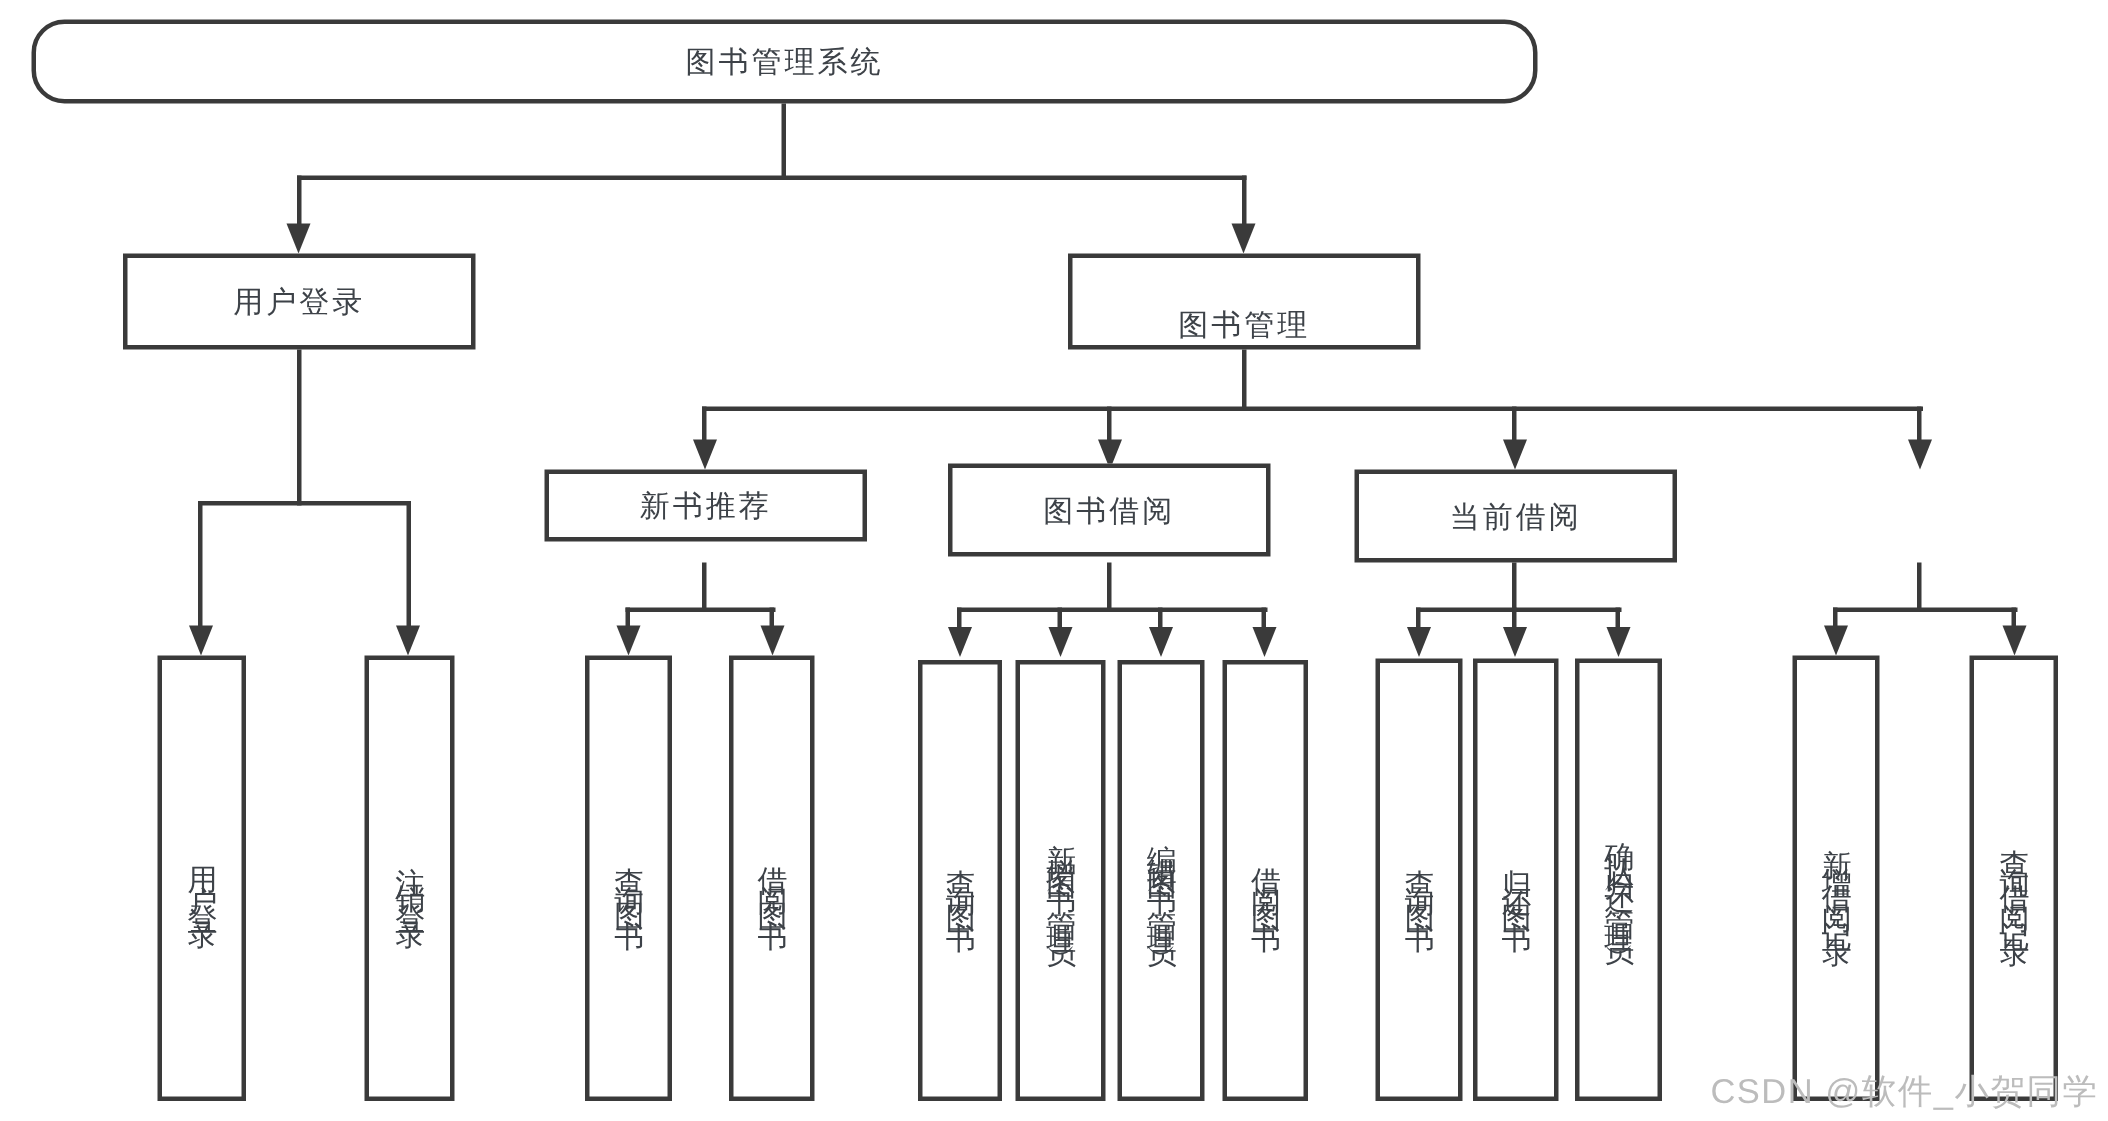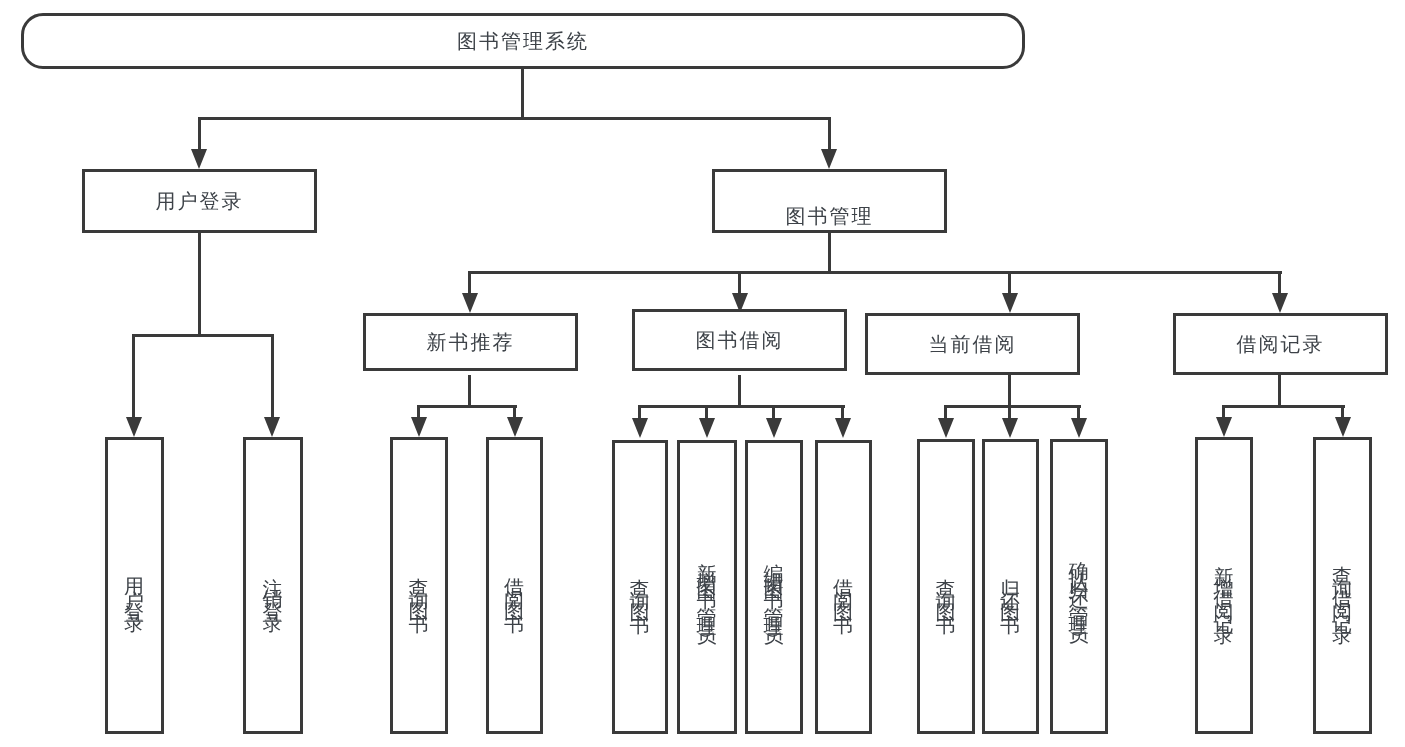--- a/index.html
+++ b/index.html
@@ -82,31 +82,28 @@
   <div class="hline" style="left:468px;top:271px;width:814px;height:3px;"></div>
   <div class="vline" style="left:468px;top:271px;width:3px;height:26px;"></div>
   <div class="vline" style="left:738px;top:271px;width:3px;height:26px;"></div>
   <div class="vline" style="left:1008px;top:271px;width:3px;height:26px;"></div>
   <div class="vline" style="left:1278px;top:271px;width:3px;height:26px;"></div>
   <div class="arrow" style="left:462px;top:293px;"></div>
   <div class="arrow" style="left:732px;top:293px;"></div>
   <div class="arrow" style="left:1002px;top:293px;"></div>
   <div class="arrow" style="left:1272px;top:293px;"></div>
 
-  <div class="box hlabel" style="left:363px;top:313px;width:215px;height:58px;">
+  <div class="box hlabel" style="left:363px;top:313px;width:215px;height:48px;">
     <span>新书推荐</span>
   </div>
   <div class="box hlabel" style="left:632px;top:309px;width:215px;height:62px;">
     <span>图书借阅</span>
   </div>
-  <div class="box hlabel" style="left:865px;top:313px;width:215px;height:62px;">
+  <div class="box hlabel" style="left:903px;top:313px;width:215px;height:62px;">
     <span>当前借阅</span>
-  </div>
-  <div class="box hlabel" style="left:1173px;top:313px;width:215px;height:62px;">
-    <span>借阅记录</span>
   </div>
 
   <div class="vline" style="left:468px;top:375px;width:3px;height:33px;"></div>
   <div class="hline" style="left:417px;top:405px;width:100px;height:3px;"></div>
   <div class="vline" style="left:417px;top:405px;width:3px;height:16px;"></div>
   <div class="vline" style="left:513px;top:405px;width:3px;height:16px;"></div>
   <div class="arrow" style="left:411px;top:417px;"></div>
   <div class="arrow" style="left:507px;top:417px;"></div>
 
   <div class="vline" style="left:738px;top:375px;width:3px;height:33px;"></div>
@@ -173,13 +170,14 @@
     <span class="long">确认归还（管理员）</span>
   </div>
 
   <div class="box vbox" style="left:1195px;top:437px;width:58px;height:297px;">
     <span>新增借阅记录</span>
   </div>
   <div class="box vbox" style="left:1313px;top:437px;width:59px;height:297px;">
     <span>查询借阅记录</span>
   </div>
 
+  <div class="watermark">CSDN @软件_小贺同学</div>
 </div>
 
 </body></html>

